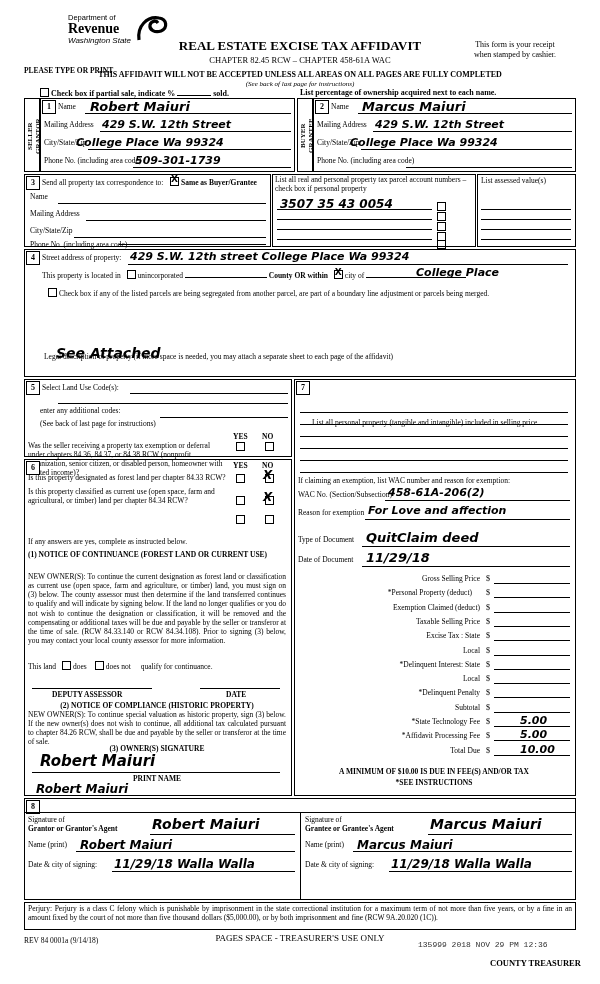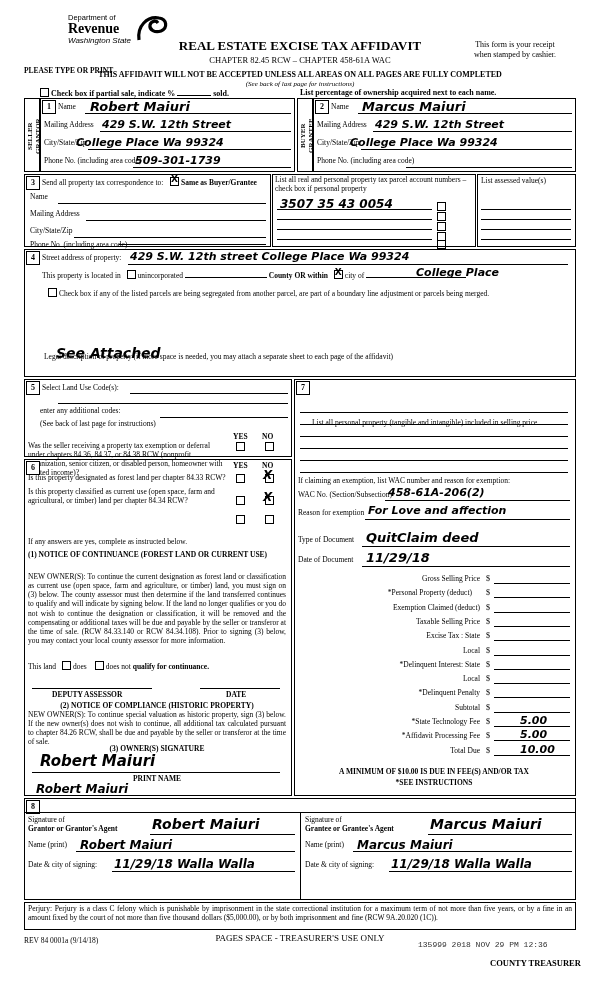--- a/index.html
+++ b/index.html
@@ -207,21 +207,21 @@
   <div class="lbl" style="left:28px;top:537px;">If any answers are yes, complete as instructed below.</div>
   <div class="lbl b" style="left:28px;top:550px;width:260px;line-height:1.2;">(1) NOTICE OF CONTINUANCE (FOREST LAND OR CURRENT USE)</div>
   <div class="lbl" style="left:28px;top:572px;width:258px;line-height:1.22;text-align:justify;">
     <span>NEW OWNER(S): To continue the current designation as forest land or classification as current use (open space, farm and agriculture, or timber) land, you must sign on (3) below. The county assessor must then determine if the land transferred continues to qualify and will indicate by signing below. If the land no longer qualifies or you do not wish to continue the designation or classification, it will be removed and the compensating or additional taxes will be due and payable by the seller or transferor at the time of sale. (RCW 84.33.140 or RCW 84.34.108). Prior to signing (3) below, you may contact your local county assessor for more information.</span>
   </div>
 
   <div style="position:absolute;left:28px;top:661px;font-size:7.5px;">
     <span>This land</span>
     <span class="cb" style="margin-left:4px;"></span><span>does</span>
     <span class="cb" style="margin-left:6px;"></span><span>does not</span>
-    <span style="margin-left:0;font-weight:bold;">qualify for continuance.</span>
+    <span style="margin-left:8px;">qualify for continuance.</span>
   </div>
 
   <div class="vline" style="left:32px;top:688px;width:120px;"></div>
   <div class="vline" style="left:200px;top:688px;width:80px;"></div>
   <div class="lbl b" style="left:52px;top:690px;">DEPUTY ASSESSOR</div>
   <div class="lbl b" style="left:226px;top:690px;">DATE</div>
 
   <div class="lbl b c" style="left:28px;top:701px;width:258px;">(2) NOTICE OF COMPLIANCE (HISTORIC PROPERTY)</div>
   <div class="lbl" style="left:28px;top:710px;width:258px;line-height:1.22;text-align:justify;">
     <span>NEW OWNER(S): To continue special valuation as historic property, sign (3) below. If the new owner(s) does not wish to continue, all additional tax calculated pursuant to chapter 84.26 RCW, shall be due and payable by the seller or transferor at the time of sale.</span>

